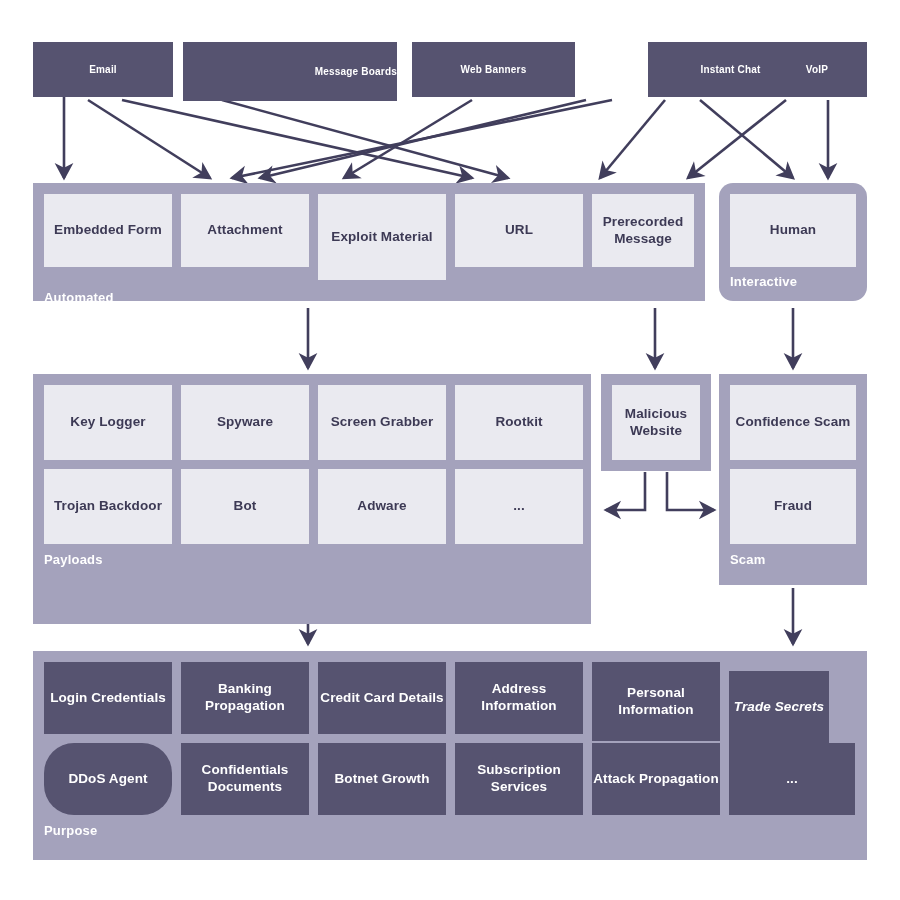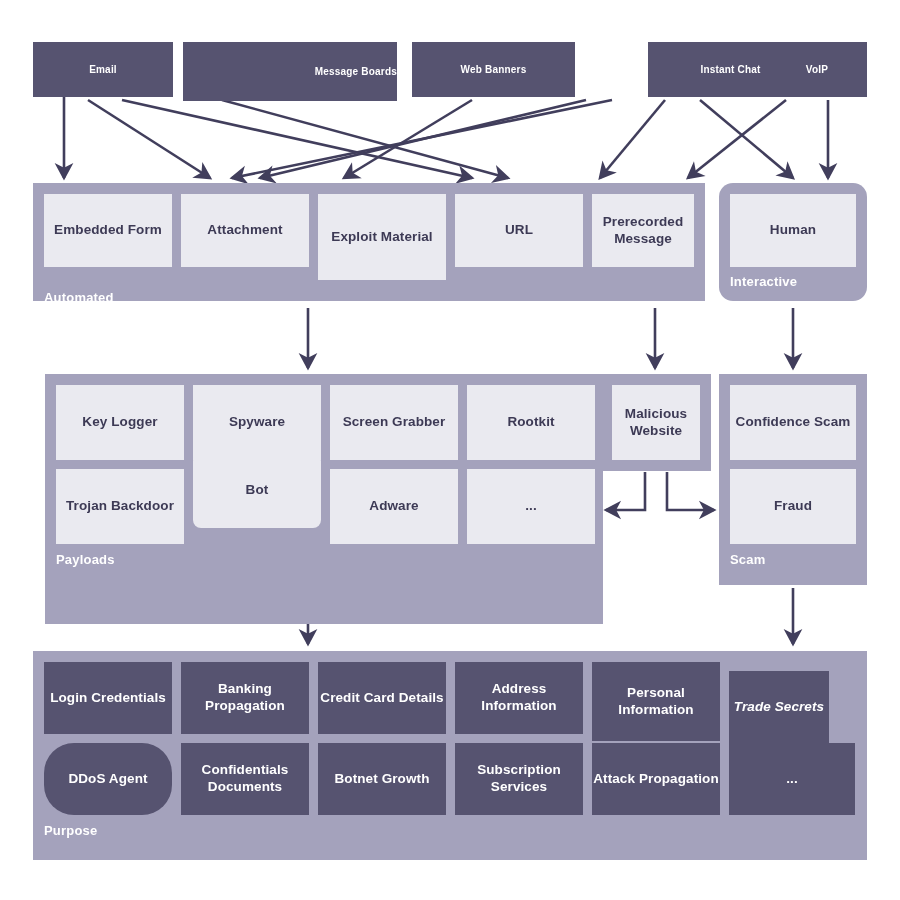--- a/index.html
+++ b/index.html
@@ -143,39 +143,39 @@
     <div class="panel-label" style="top:107px;">Automated</div>
   </div>
 
   <div class="abs panel" style="left:719px;top:183px;width:148px;height:118px;border-radius:14px;">
     <div class="abs cell" style="left:11px;top:11px;width:126px;height:73px;">
       <span>Human</span>
     </div>
     <div class="panel-label" style="top:91px;">Interactive</div>
   </div>
 
-  <div class="abs panel" style="left:33px;top:374px;width:558px;height:250px;margin-left:12px;">
+  <div class="abs panel" style="left:33px;top:374px;width:558px;height:250px;">
 
     <div class="abs cell" style="left:11px;top:11px;width:128px;height:75px;">
       <span>Key Logger</span>
     </div>
     <div class="abs cell" style="left:148px;top:11px;width:128px;height:75px;">
       <span>Spyware</span>
     </div>
     <div class="abs cell" style="left:285px;top:11px;width:128px;height:75px;">
       <span>Screen Grabber</span>
     </div>
     <div class="abs cell" style="left:422px;top:11px;width:128px;height:75px;">
       <span>Rootkit</span>
     </div>
 
     <div class="abs cell" style="left:11px;top:95px;width:128px;height:75px;">
       <span>Trojan Backdoor</span>
     </div>
-    <div class="abs cell" style="left:148px;top:79px;width:128px;height:75px;border-radius:8px;">
+    <div class="abs cell" style="left:148px;top:95px;width:128px;height:75px;">
       <span>Bot</span>
     </div>
     <div class="abs cell" style="left:285px;top:95px;width:128px;height:75px;">
       <span>Adware</span>
     </div>
     <div class="abs cell" style="left:422px;top:95px;width:128px;height:75px;">
       <span>...</span>
     </div>
     <div class="panel-label" style="top:178px;">Payloads</div>
   </div>

